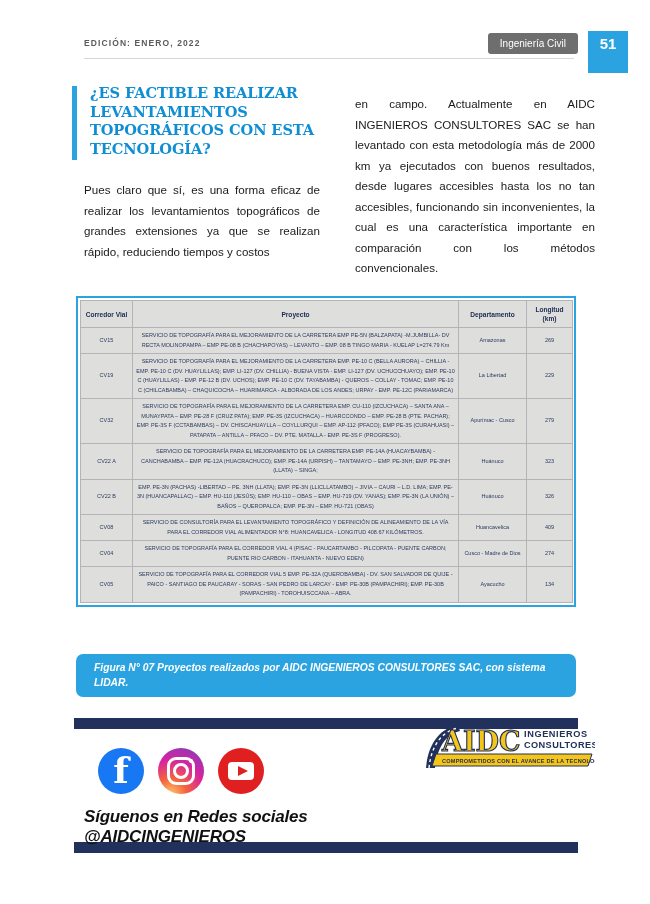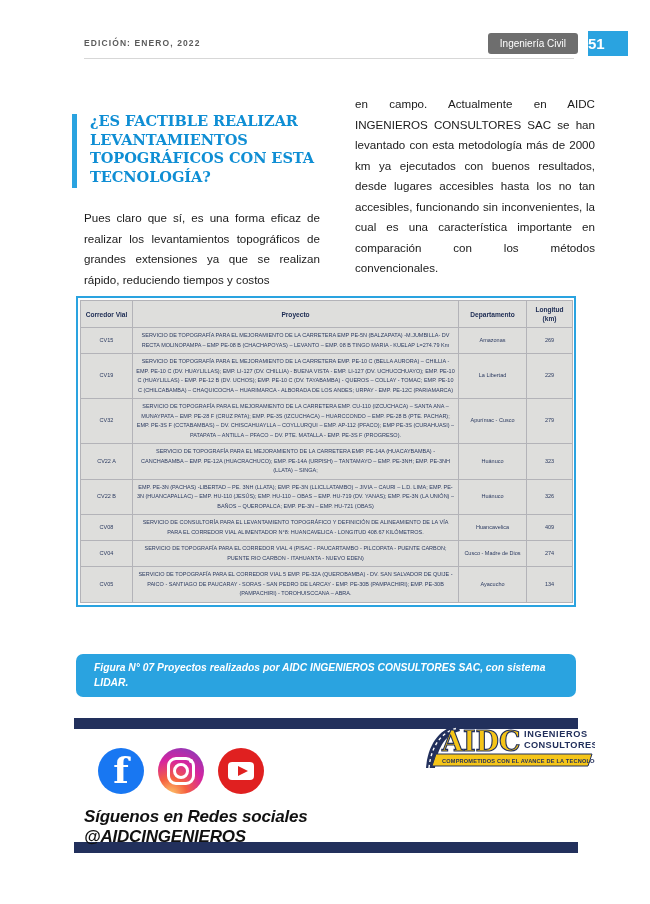--- a/index.html
+++ b/index.html
@@ -50,31 +50,32 @@
     font-size: 10px;
     font-weight: normal;
     padding: 0 12px;
     line-height: 21px;
     white-space: nowrap;
   }
   .header-page {
     position: absolute;
     right: 38px; top: 31px;
     width: 40px;
-    height: 25px;
+    height: 42px;
     background: #2aa3e0;
     color: #ffffff;
     font-size: 15px;
     font-weight: bold;
+    text-align: center;
     line-height: 25px;
   }
   
   .col-left {
     position: absolute;
-    left: 72px; top: 112px;
+    left: 72px; top: 84px;
     width: 248px;
   }
   .col-right {
     position: absolute;
     left: 355px; top: 94px;
     width: 240px;
   }
   .heading-wrap {
     position: relative;
     padding-left: 18px;

